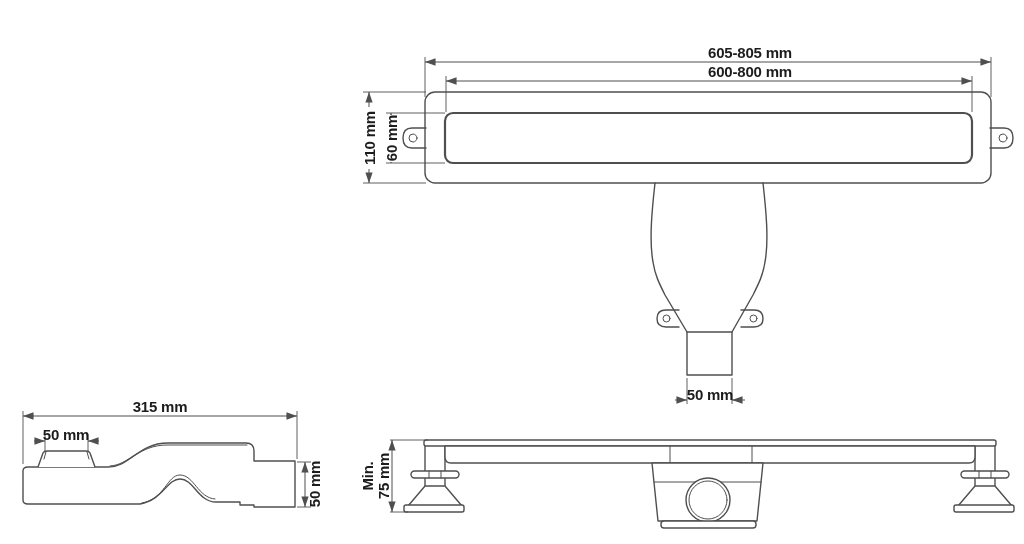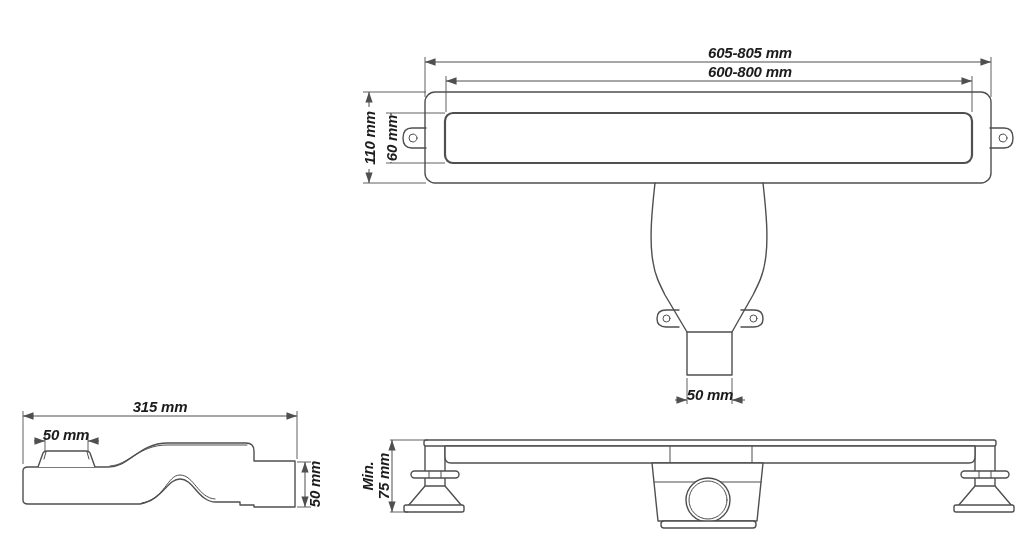--- a/index.html
+++ b/index.html
@@ -1,21 +1,21 @@
 <!DOCTYPE html>
 <html style="--line: #4f4f4f; --text: #1c1c1c; --bg: #ffffff;"><head>
 <meta charset="utf-8">
 <style>
   :root{
     --line:#4f4f4f;
     --text:#1c1c1c;
     --bg:#ffffff;
   }
   html,body{margin:0;padding:0;background:var(--bg);}
-  .stage{position:relative;width:1024px;height:544px;background:var(--bg);overflow:hidden;font-style:italic;}
+  .stage{position:relative;width:1024px;height:544px;background:var(--bg);overflow:hidden;}
   svg{display:block;}
   .obj{stroke:var(--line);stroke-width:1.4;fill:none;stroke-linecap:round;stroke-linejoin:round;}
   .objf{stroke:var(--line);stroke-width:1.4;fill:#ffffff;stroke-linejoin:round;}
   .thick{stroke-width:2.2;}
   .thin{stroke-width:1;}
   .ext{stroke:var(--line);stroke-width:0.9;fill:none;}
   .dim{stroke:var(--line);stroke-width:1;fill:none;}
   .mask{fill:#ffffff;stroke:none;}
   .lbl{font-family:"Liberation Sans",sans-serif;font-size:15px;font-weight:700;fill:var(--text);letter-spacing:-0.2px;}
 </style>

